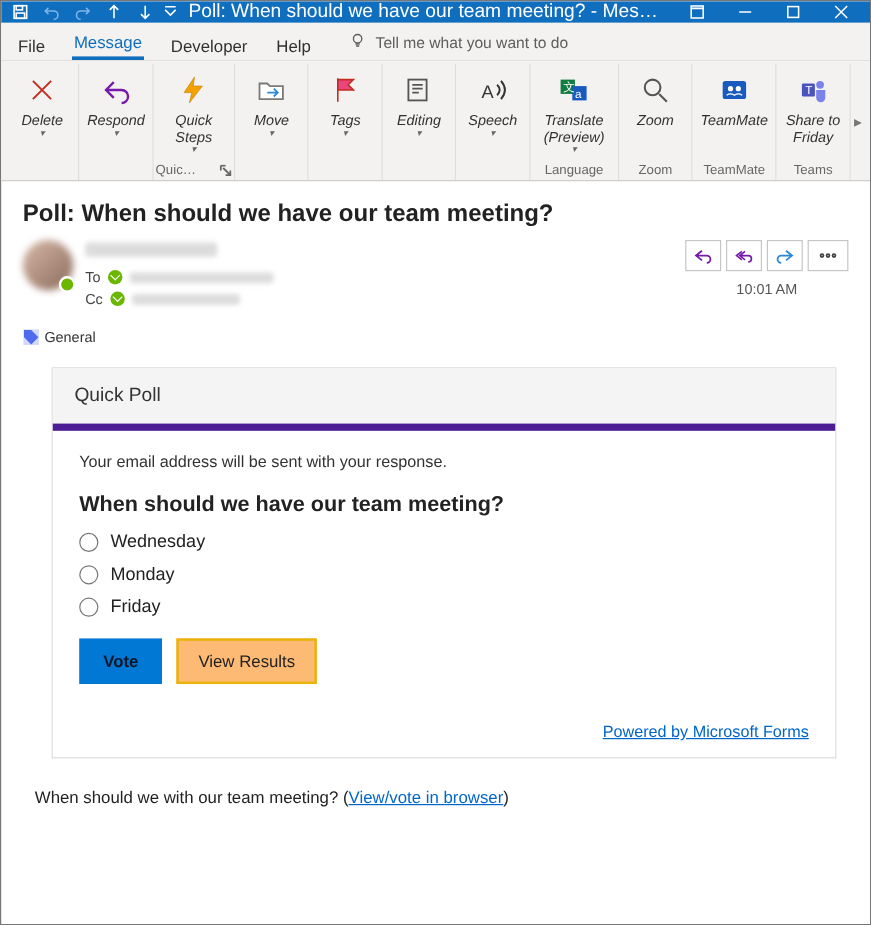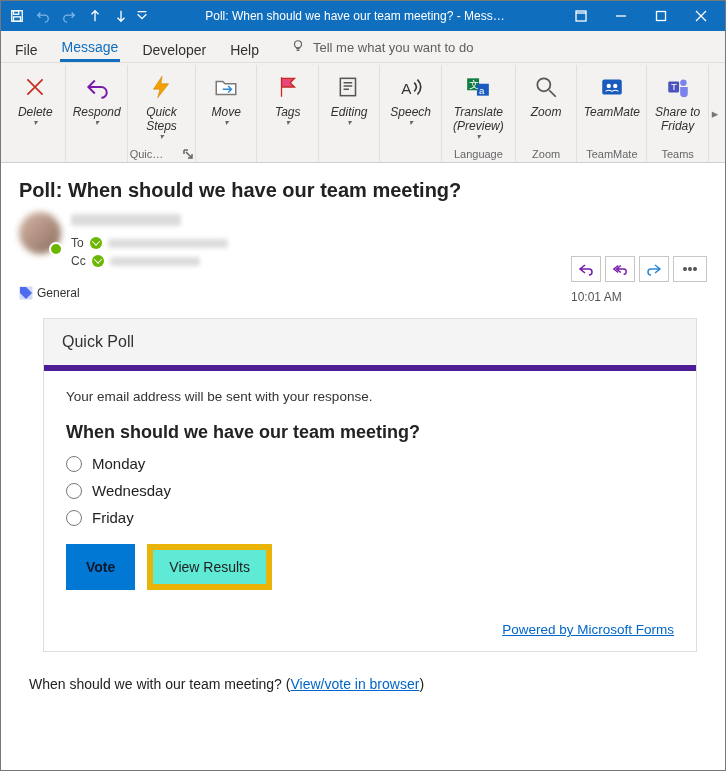--- a/index.html
+++ b/index.html
@@ -9,27 +9,27 @@
     font-size: 13px;
     background: #fff;
     width: 726px;
     height: 771px;
     border: 1px solid #777;
     overflow: hidden;
   }
 
   
   .titlebar {
-    height: 30px;
+    height: 18px;
     background: #106ebe;
     color: #fff;
     display: flex;
     align-items: center;
     padding: 0 4px;
-    font-size: 12px;
+    font-size: 16px;
   }
   .titlebar .qat { display:flex; align-items:center; gap:2px; }
   .titlebar .qat-btn {
     width: 24px; height: 24px;
     display:flex; align-items:center; justify-content:center;
     color:#fff;
   }
   .titlebar .qat-btn svg { width:14px; height:14px; stroke:#fff; fill:none; stroke-width:1.5; }
   .titlebar .qat-btn.dim svg{ stroke:#7fb5e6;}
   .title-text { flex:1; text-align:center; overflow:hidden; white-space:nowrap; text-overflow:ellipsis; padding:0 8px;}
@@ -99,21 +99,21 @@
     filter:blur(3px);
   }
   .presence{position:absolute;right:-2px;bottom:-2px;width:14px;height:14px;border-radius:50%;background:#6bb700;border:2px solid #fff;}
   .head-lines{ flex:1; padding-top:2px;}
   .blurred-line{ height:10px; border-radius:3px; background:#dcdcdc; filter:blur(2px);}
   .line-from{ width:110px; margin-bottom:10px; height:12px;}
   .recip-row{ display:flex; align-items:center; gap:6px; font-size:12px; color:#444; margin-bottom:4px;}
   .recip-row .pres{width:12px;height:12px;background:#6bb700;border-radius:50%;display:inline-block;position:relative;}
   .recip-row .pres::after{content:"";position:absolute;inset:3px;border:1.5px solid #fff;border-top:none;border-left:none;transform:rotate(45deg) translate(-1px,-1px);}
   .recip-row .smear{width:120px;height:9px;}
-  .head-right{position:absolute; right:0; top:0; text-align:left;margin-top:44px;}
+  .head-right{position:absolute; right:0; top:0; text-align:center;}
   .action-bar{display:flex; gap:4px; margin-bottom:8px; justify-content:flex-end;}
   .act-btn{width:30px;height:26px;border:1px solid #c8c6c4;background:#fff;display:flex;align-items:center;justify-content:center;}
   .act-btn.wide{width:34px;}
   .act-btn svg{width:16px;height:14px;stroke-width:1.5;fill:none;}
   .timelabel{font-size:12px;color:#555;}
 
   .category-row{display:flex;align-items:flex-end;gap:4px;font-size:12px;color:#333;margin-top:14px;}
   .category-row svg{width:14px;height:14px;}
 
   
@@ -128,21 +128,21 @@
     color:#333;
     border-bottom:6px solid #4c1d95;
   }
   .poll-body{padding:18px 22px 16px;}
   .poll-note{font-size:13.5px;color:#333;margin-bottom:18px;}
   .poll-q{font-size:18px;font-weight:700;color:#222;margin-bottom:12px;}
   .poll-opt{display:flex;align-items:center;gap:10px;font-size:15px;color:#222;margin-bottom:10px;}
   .radio{width:16px;height:16px;border:1.5px solid #777;border-radius:50%;flex-shrink:0;}
   .poll-actions{display:flex;gap:12px;margin-top:18px;}
   .btn-primary{background:#0078d4;color:#0f172a;border:none;padding:9px 20px;font-size:14px;font-weight:600;}
-  .btn-secondary{background:#5eead4;color:#222;border:6px solid #eab308;padding:9px 16px;font-size:14px;}
+  .btn-secondary{background:#fdba74;color:#222;border:2px solid #eab308;padding:9px 16px;font-size:14px;}
   .poll-foot{text-align:right;padding:16px 22px 14px;}
   .poll-foot a{color:#0066cc;font-size:13.5px;text-decoration:underline;}
 
   .footer-line{padding:24px 10px 0;font-size:14px;color:#222;}
   .footer-line a{color:#0066cc;text-decoration:underline;}
 </style>
 </head>
 <body>
 
 <div class="titlebar">
@@ -492,25 +492,25 @@
   </div>
 
   <div class="poll-card">
     <div class="poll-card-head">Quick Poll</div>
     <div class="poll-body">
       <div class="poll-note">Your email address will be sent with your response.</div>
       <div class="poll-q">When should we have our team meeting?</div>
 
       <div class="poll-opt">
         <span class="radio"></span>
-        <span>Monday</span>
+        <span>Wednesday</span>
       </div>
       <div class="poll-opt">
         <span class="radio"></span>
-        <span>Wednesday</span>
+        <span>Monday</span>
       </div>
       <div class="poll-opt">
         <span class="radio"></span>
         <span>Friday</span>
       </div>
 
       <div class="poll-actions">
         <button class="btn-primary">Vote</button>
         <button class="btn-secondary">View Results</button>
       </div>

